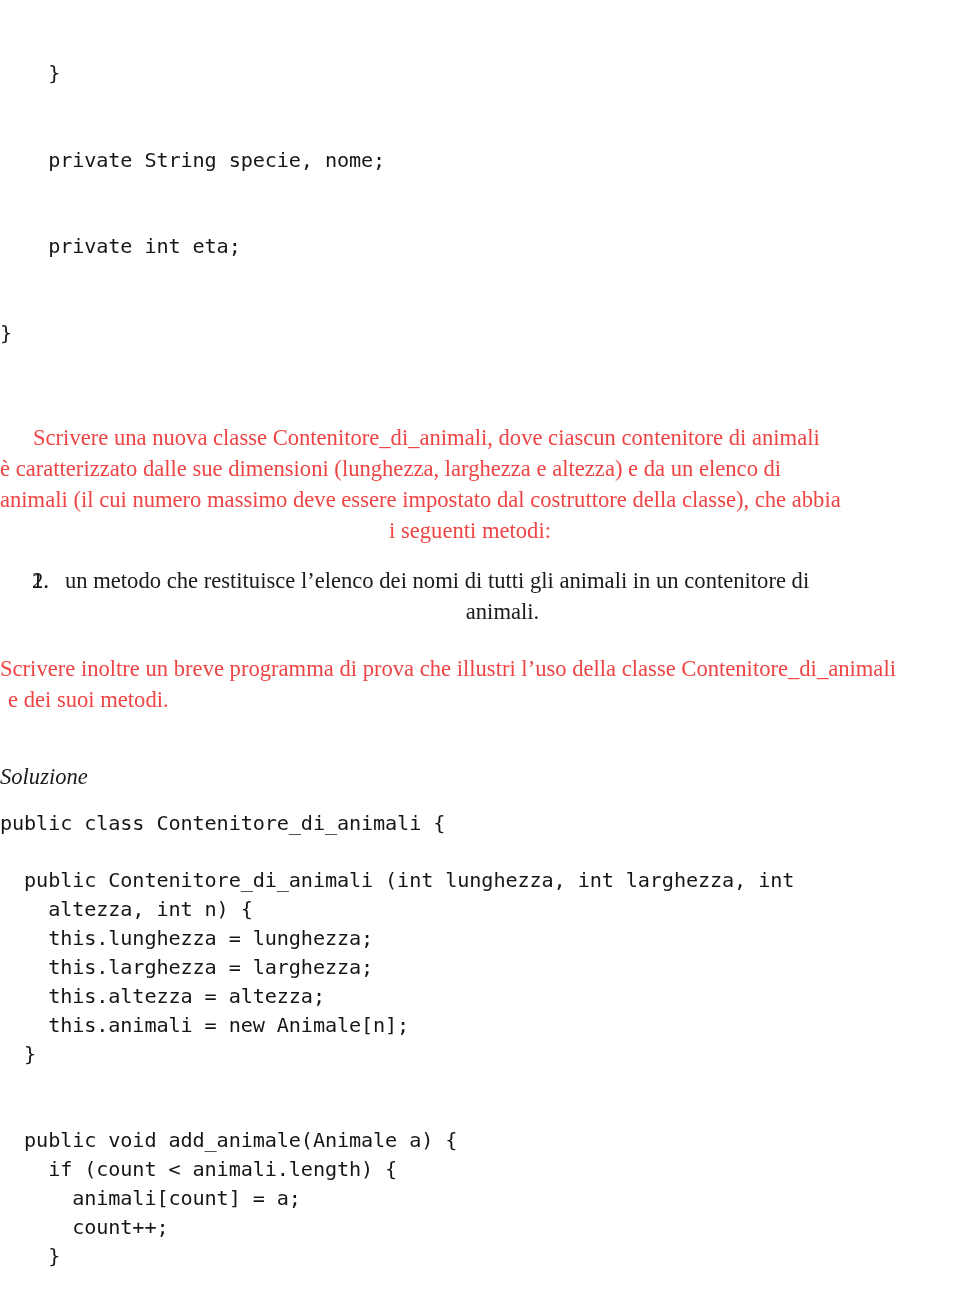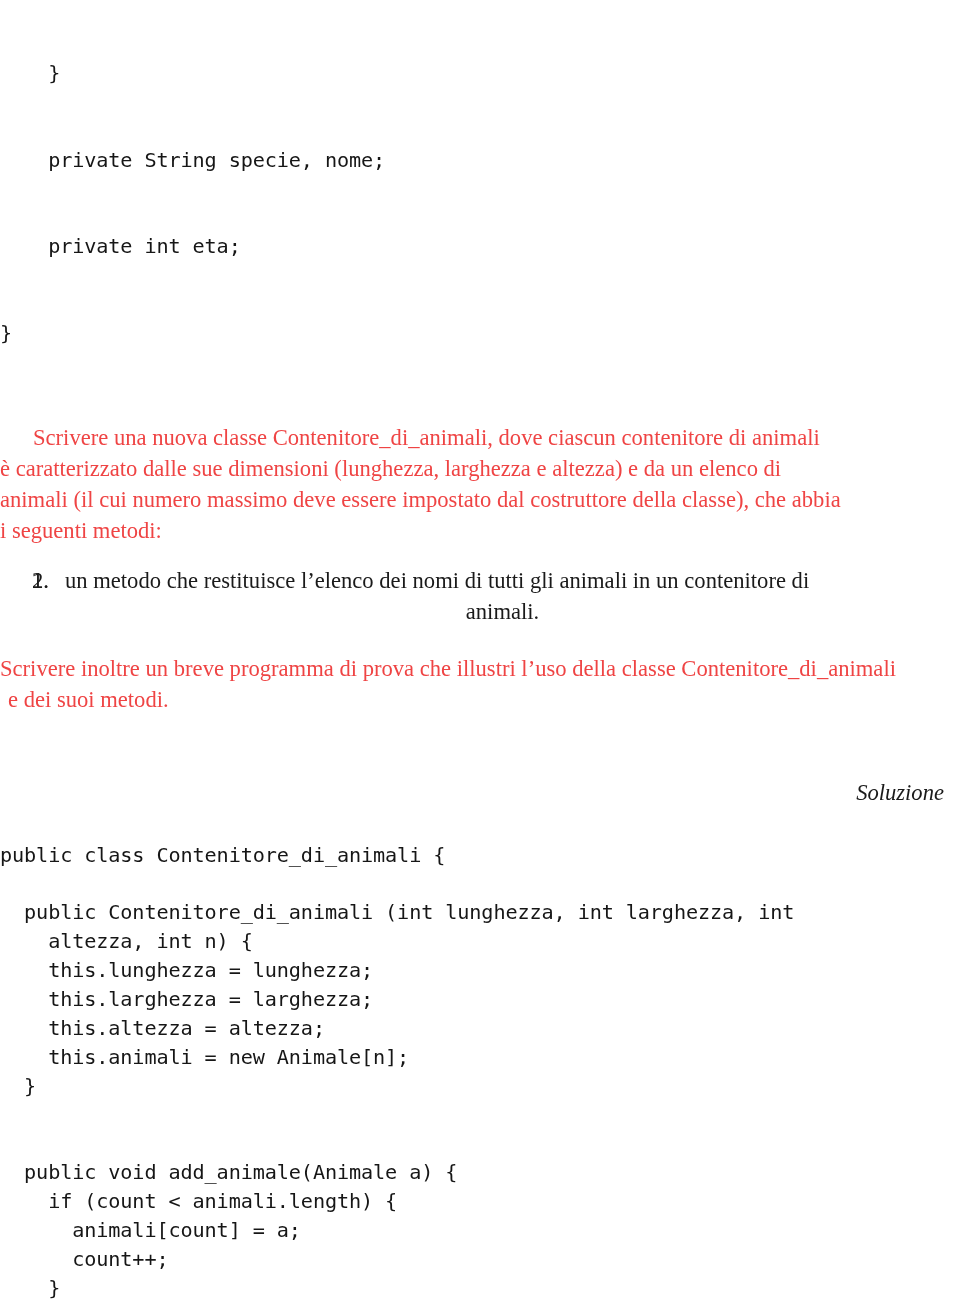--- a/index.html
+++ b/index.html
@@ -86,24 +86,23 @@
   }
   .enum-item .last-line {
     text-align: center;
   }
 
   
   .soluzione {
     font-style: italic;
     font-size: 22.6px;
     line-height: 31.2px;
-    margin: 16px;
+    margin: 0;
     padding: 0;
     color: #1a1a1a;
-    text-align: right;
   }
   .spacer-sm { height: 16px; }
   .spacer-md { height: 26px; }
   .spacer-xl { height: 46px; }
 </style>
 </head>
 <body>
 
 <div class="page">
 
@@ -113,21 +112,21 @@
     <div class="code-line">    private int eta;</div>
     <div class="code-line">}</div>
   </div>
 
   <div class="spacer-sm"></div>
 
   <div class="prose">
     <div style="text-indent:33px; text-align:justify;">Scrivere una nuova classe Contenitore_di_animali, dove ciascun contenitore di animali</div>
     <div style="text-align:justify;">è caratterizzato dalle sue dimensioni (lunghezza, larghezza e altezza) e da un elenco di</div>
     <div style="text-align:justify;">animali (il cui numero massimo deve essere impostato dal costruttore della classe), che abbia</div>
-    <div style="text-align:left;">i seguenti metodi:</div>
+    <div style="text-align:center;">i seguenti metodi:</div>
   </div>
 
   <ol class="enum">
     <li class="enum-item">
       <span class="enum-num">1.</span>
     </li>
     <li class="enum-item">
       <span class="enum-num">2.</span>
       <div style="text-align:justify;">un metodo che restituisce l’elenco dei nomi di tutti gli animali in un contenitore di</div>
       <div class="last-line">animali.</div>

